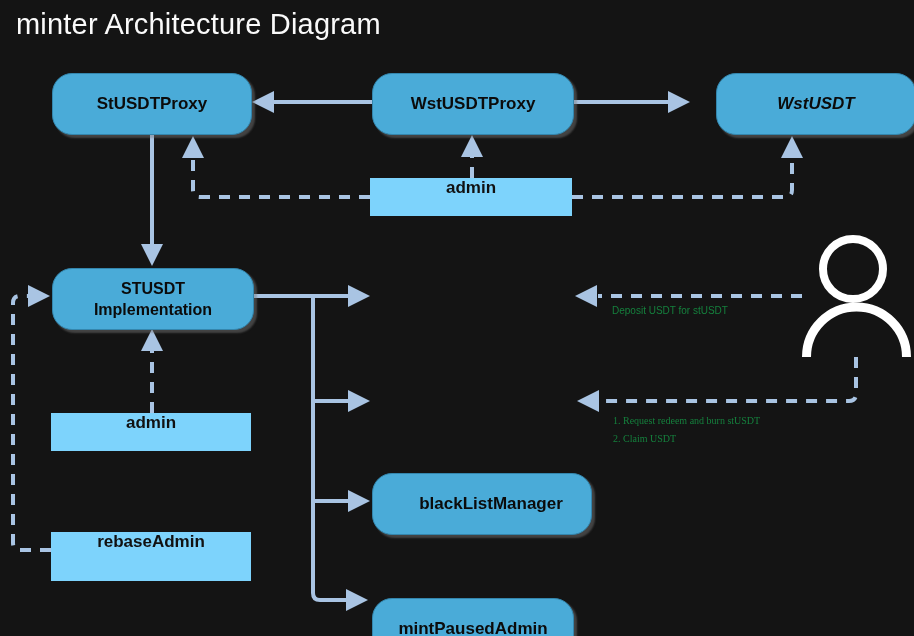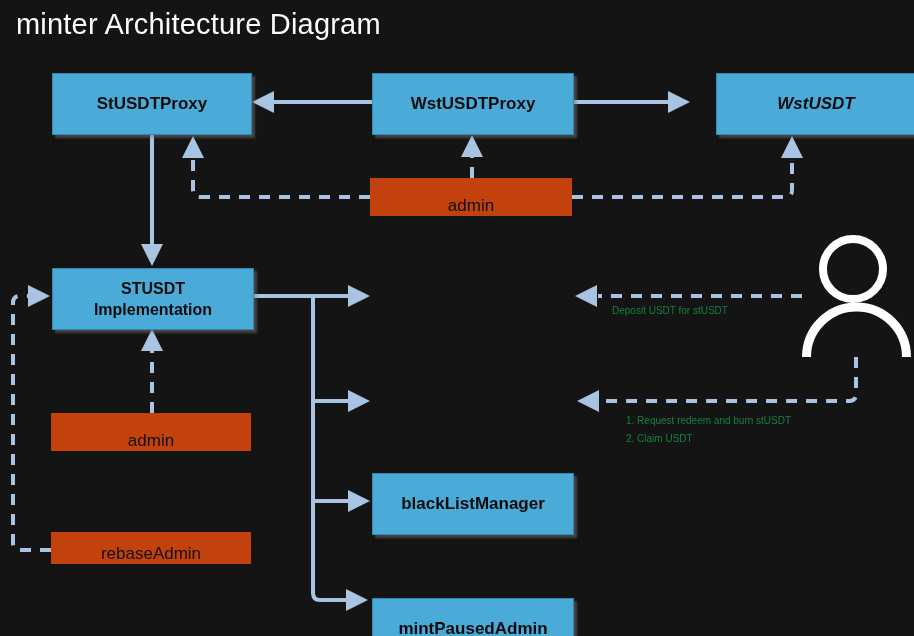--- a/index.html
+++ b/index.html
@@ -7,28 +7,28 @@
     position:relative;width:914px;height:636px;background:#141414;
     font-family:"Liberation Sans","DejaVu Sans",sans-serif;overflow:hidden;
   }
   .title{
     position:absolute;left:16px;top:8px;margin:0;
     font-size:29px;font-weight:400;color:#fafafa;letter-spacing:.2px;
   }
   .edges{position:absolute;left:0;top:0;width:914px;height:636px;}
   .node{
     position:absolute;display:flex;align-items:center;justify-content:center;
-    background:#4aabd8;border:1px solid #3486ad;border-radius:0;
+    background:#4aabd8;border:1px solid #3486ad;border-radius:20px;
     color:#0b0b0b;font-weight:700;font-size:17px;text-align:center;
     box-shadow:3px 3px 2px rgba(125,125,125,.45);
   }
   .node .two-line{line-height:21px;font-size:16px;}
   .tag{
-    position:absolute;display:flex;align-items:flex-end;justify-content:center;
-    background:#c2410c;color:#111;font-size:17px;font-weight:400;
+    position:absolute;display:flex;align-items:flex-start;justify-content:center;
+    background:#7dd3fc;color:#111;font-size:17px;font-weight:700;
   }
   .note{position:absolute;color:#15803d;font-size:10px;line-height:18px;}
   .person{position:absolute;left:0;top:0;width:914px;height:636px;pointer-events:none;}
 </style>
 </head>
 <body>
 
 <div class="stage">
 
   <h1 class="title">minter Architecture Diagram</h1>
@@ -87,43 +87,43 @@
 
   <div class="node" style="left:52px;top:268px;width:200px;height:60px;">
     <span class="two-line">
       <span>STUSDT</span><br>
       <span>Implementation</span>
     </span>
   </div>
 
 
 
-  <div class="node" style="left:372px;top:473px;width:200px;height:60px;">
+  <div class="node" style="left:372px;top:473px;width:200px;height:60px;padding-left:18px;">
     <span>blackListManager</span>
   </div>
 
   <div class="node" style="left:372px;top:598px;width:200px;height:59px;">
     <span>mintPausedAdmin</span>
   </div>
 
   <div class="tag" style="left:370px;top:178px;width:202px;height:38px;">
     <span>admin</span>
   </div>
 
   <div class="tag" style="left:51px;top:413px;width:200px;height:38px;">
     <span>admin</span>
   </div>
 
-  <div class="tag" style="left:51px;top:532px;width:200px;height:32px;">
+  <div class="tag" style="left:51px;top:532px;width:200px;height:49px;">
     <span>rebaseAdmin</span>
   </div>
 
   <div class="note" style="left:612px;top:302px;">Deposit USDT for stUSDT</div>
 
-  <div class="note" style="left:626px;top:412px;">
+  <div class="note" style="left:613px;top:412px;font-family:Liberation Serif, serif;">
     <div>1. Request redeem and burn stUSDT</div>
     <div>2. Claim USDT</div>
   </div>
 
   <svg class="person" viewBox="0 0 914 636">
     <g stroke="#ffffff" fill="none">
       <circle cx="853" cy="269" r="30" stroke-width="8"></circle>
       <path d="M 806.5 357 A 50 50 0 0 1 906.5 357" stroke-width="9"></path>
     </g>
   </svg>

